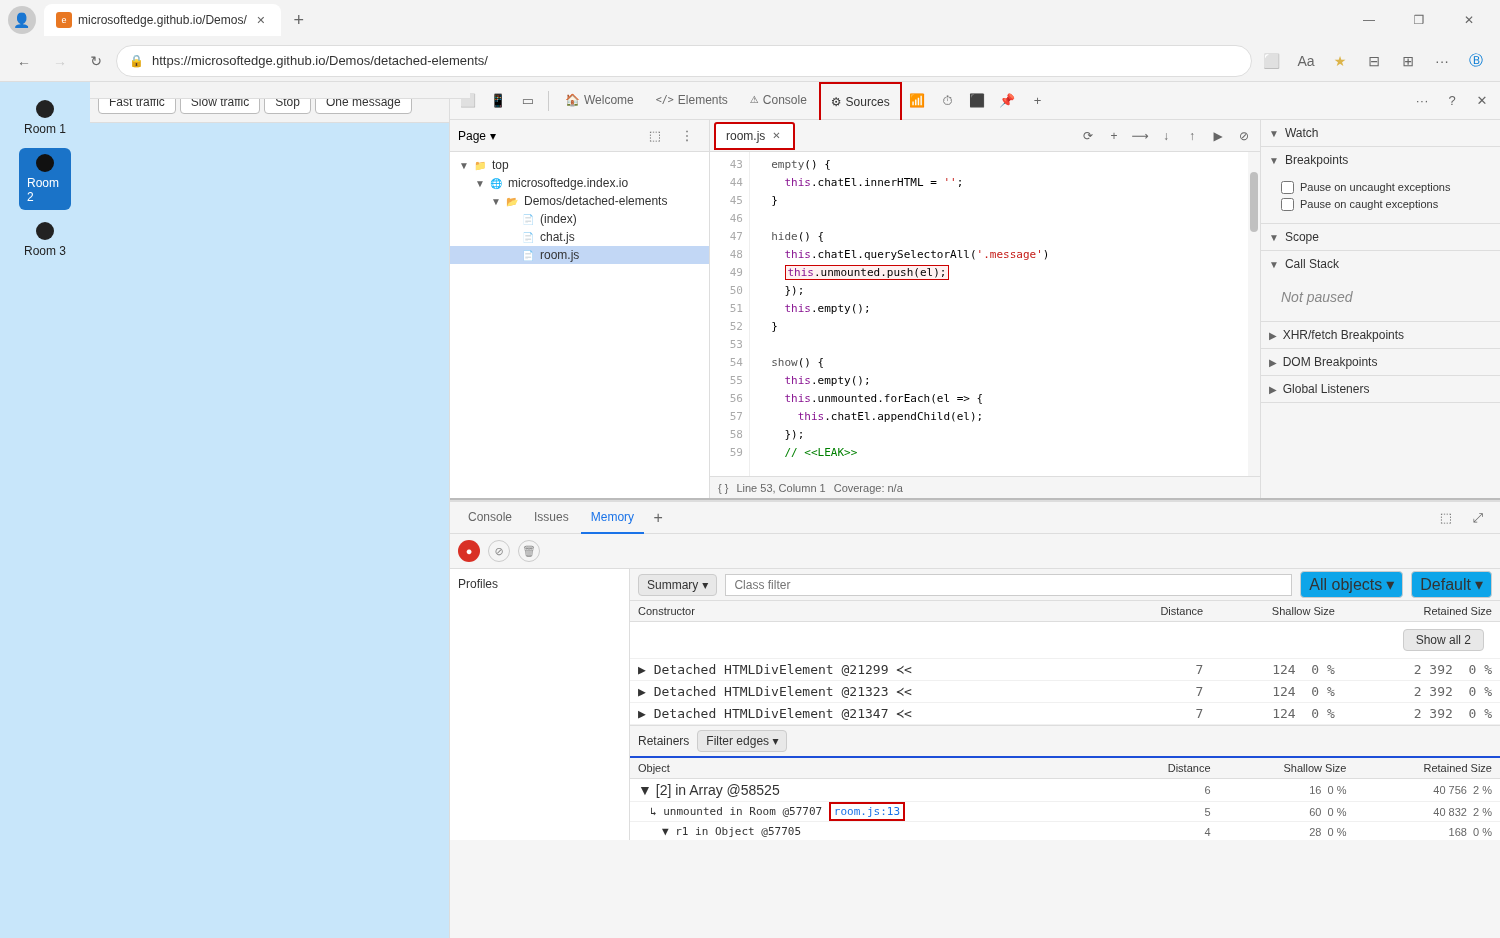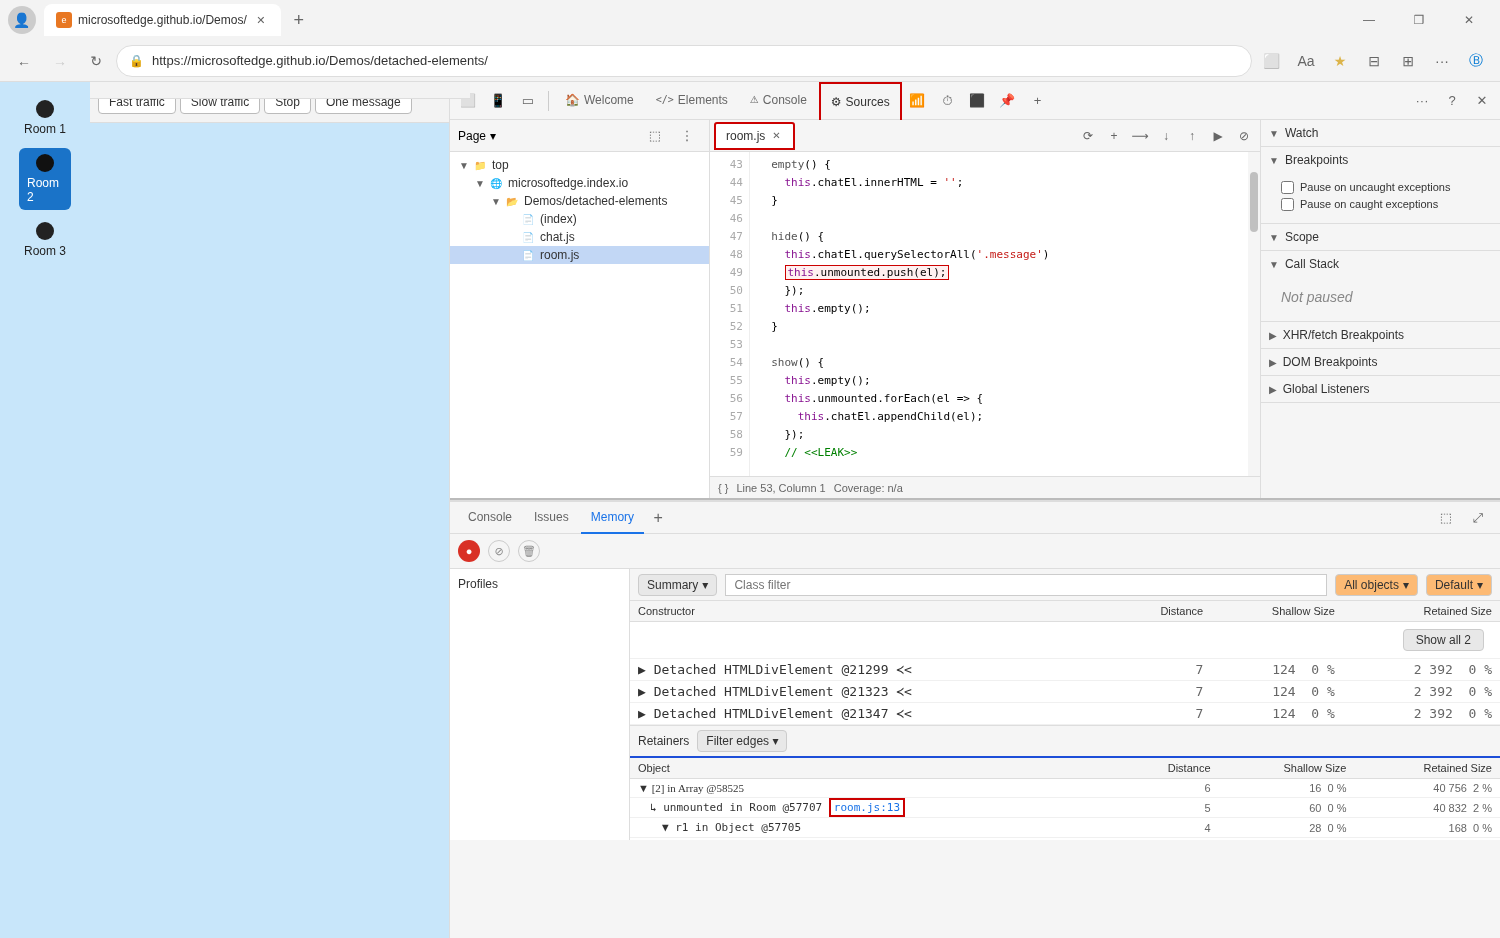--- a/index.html
+++ b/index.html
@@ -105,21 +105,21 @@
     .memory-body { display: flex; flex: 1; overflow: hidden; }
     .profiles-panel { width: 180px; background: white; border-right: 1px solid #ddd; padding: 8px; }
     .profiles-label { font-size: 12px; color: #333; font-weight: 500; }
 
     .memory-main { flex: 1; display: flex; flex-direction: column; overflow: hidden; }
 
     
     .summary-header { display: flex; align-items: center; height: 32px; background: #f5f5f5; border-bottom: 1px solid #ddd; padding: 0 8px; gap: 8px; }
     .summary-dropdown { display: flex; align-items: center; gap: 4px; padding: 3px 8px; background: #e8e8e8; border: 1px solid #ccc; border-radius: 4px; cursor: pointer; font-size: 12px; color: #333; }
     .class-filter { flex: 1; padding: 3px 8px; border: 1px solid #ccc; border-radius: 0; font-size: 12px; color: #8b5cf6; background: white; }
-    .obj-dropdown { display: flex; align-items: flex-start; gap: 4px; padding: 3px 8px; background: #fdba74; border: 1px solid #ccc; border-radius: 4px; cursor: pointer; font-size: 12px; color: #333; }
+    .obj-dropdown { display: flex; align-items: flex-end; gap: 4px; padding: 3px 8px; background: #0ea5e9; border: 1px solid #ccc; border-radius: 4px; cursor: pointer; font-size: 16px; color: #333; }
 
     
     .mem-table { width: 100%; border-collapse: collapse; font-size: 11px; }
     .mem-table th { text-align: left; padding: 4px 8px; background: #f5f5f5; border-bottom: 1px solid #ddd; font-weight: 500; color: #333; position: sticky; top: 0; }
     .mem-table th.right { text-align: right; }
     .mem-table td { padding: 3px 8px; border-bottom: 1px solid #f0f0f0; color: #333; }
     .mem-table td.right { text-align: right; color: #666; }
     .show-all-btn { display: inline-block; padding: 3px 12px; background: #e8e8e8; border: 1px solid #ccc; border-radius: 4px; cursor: pointer; font-size: 12px; color: #333; margin: 4px 8px; }
     .detached-row { font-family: 'Consolas', monospace; font-size: 13px; color: #333; }
     .link-text { color: #1a73e8; cursor: pointer; text-decoration: none; }
@@ -507,21 +507,21 @@
                   <thead>
                     <tr>
                       <th>Object</th>
                       <th class="right">Distance</th>
                       <th class="right">Shallow Size</th>
                       <th class="right">Retained Size</th>
                     </tr>
                   </thead>
                   <tbody>
                     <tr>
-                      <td class="constructor-col" style="font-family:Liberation Serif, serif;font-size:11px;">▼ [2] in Array @58525</td>
+                      <td class="constructor-col" style="font-family:Liberation Sans, sans-serif;font-size:14px;">▼ [2] in Array @58525</td>
                       <td class="right">6</td>
                       <td class="right">16&nbsp;&nbsp;0 %</td>
                       <td class="right">40 756&nbsp;&nbsp;2 %</td>
                     </tr>
                     <tr>
                       <td class="constructor-col" style="font-family:Consolas,monospace;font-size:11px;padding-left:20px;">
                         ↳ unmounted in Room @57707
                         <span class="link-text highlighted">room.js:13</span>
                       </td>
                       <td class="right">5</td>

